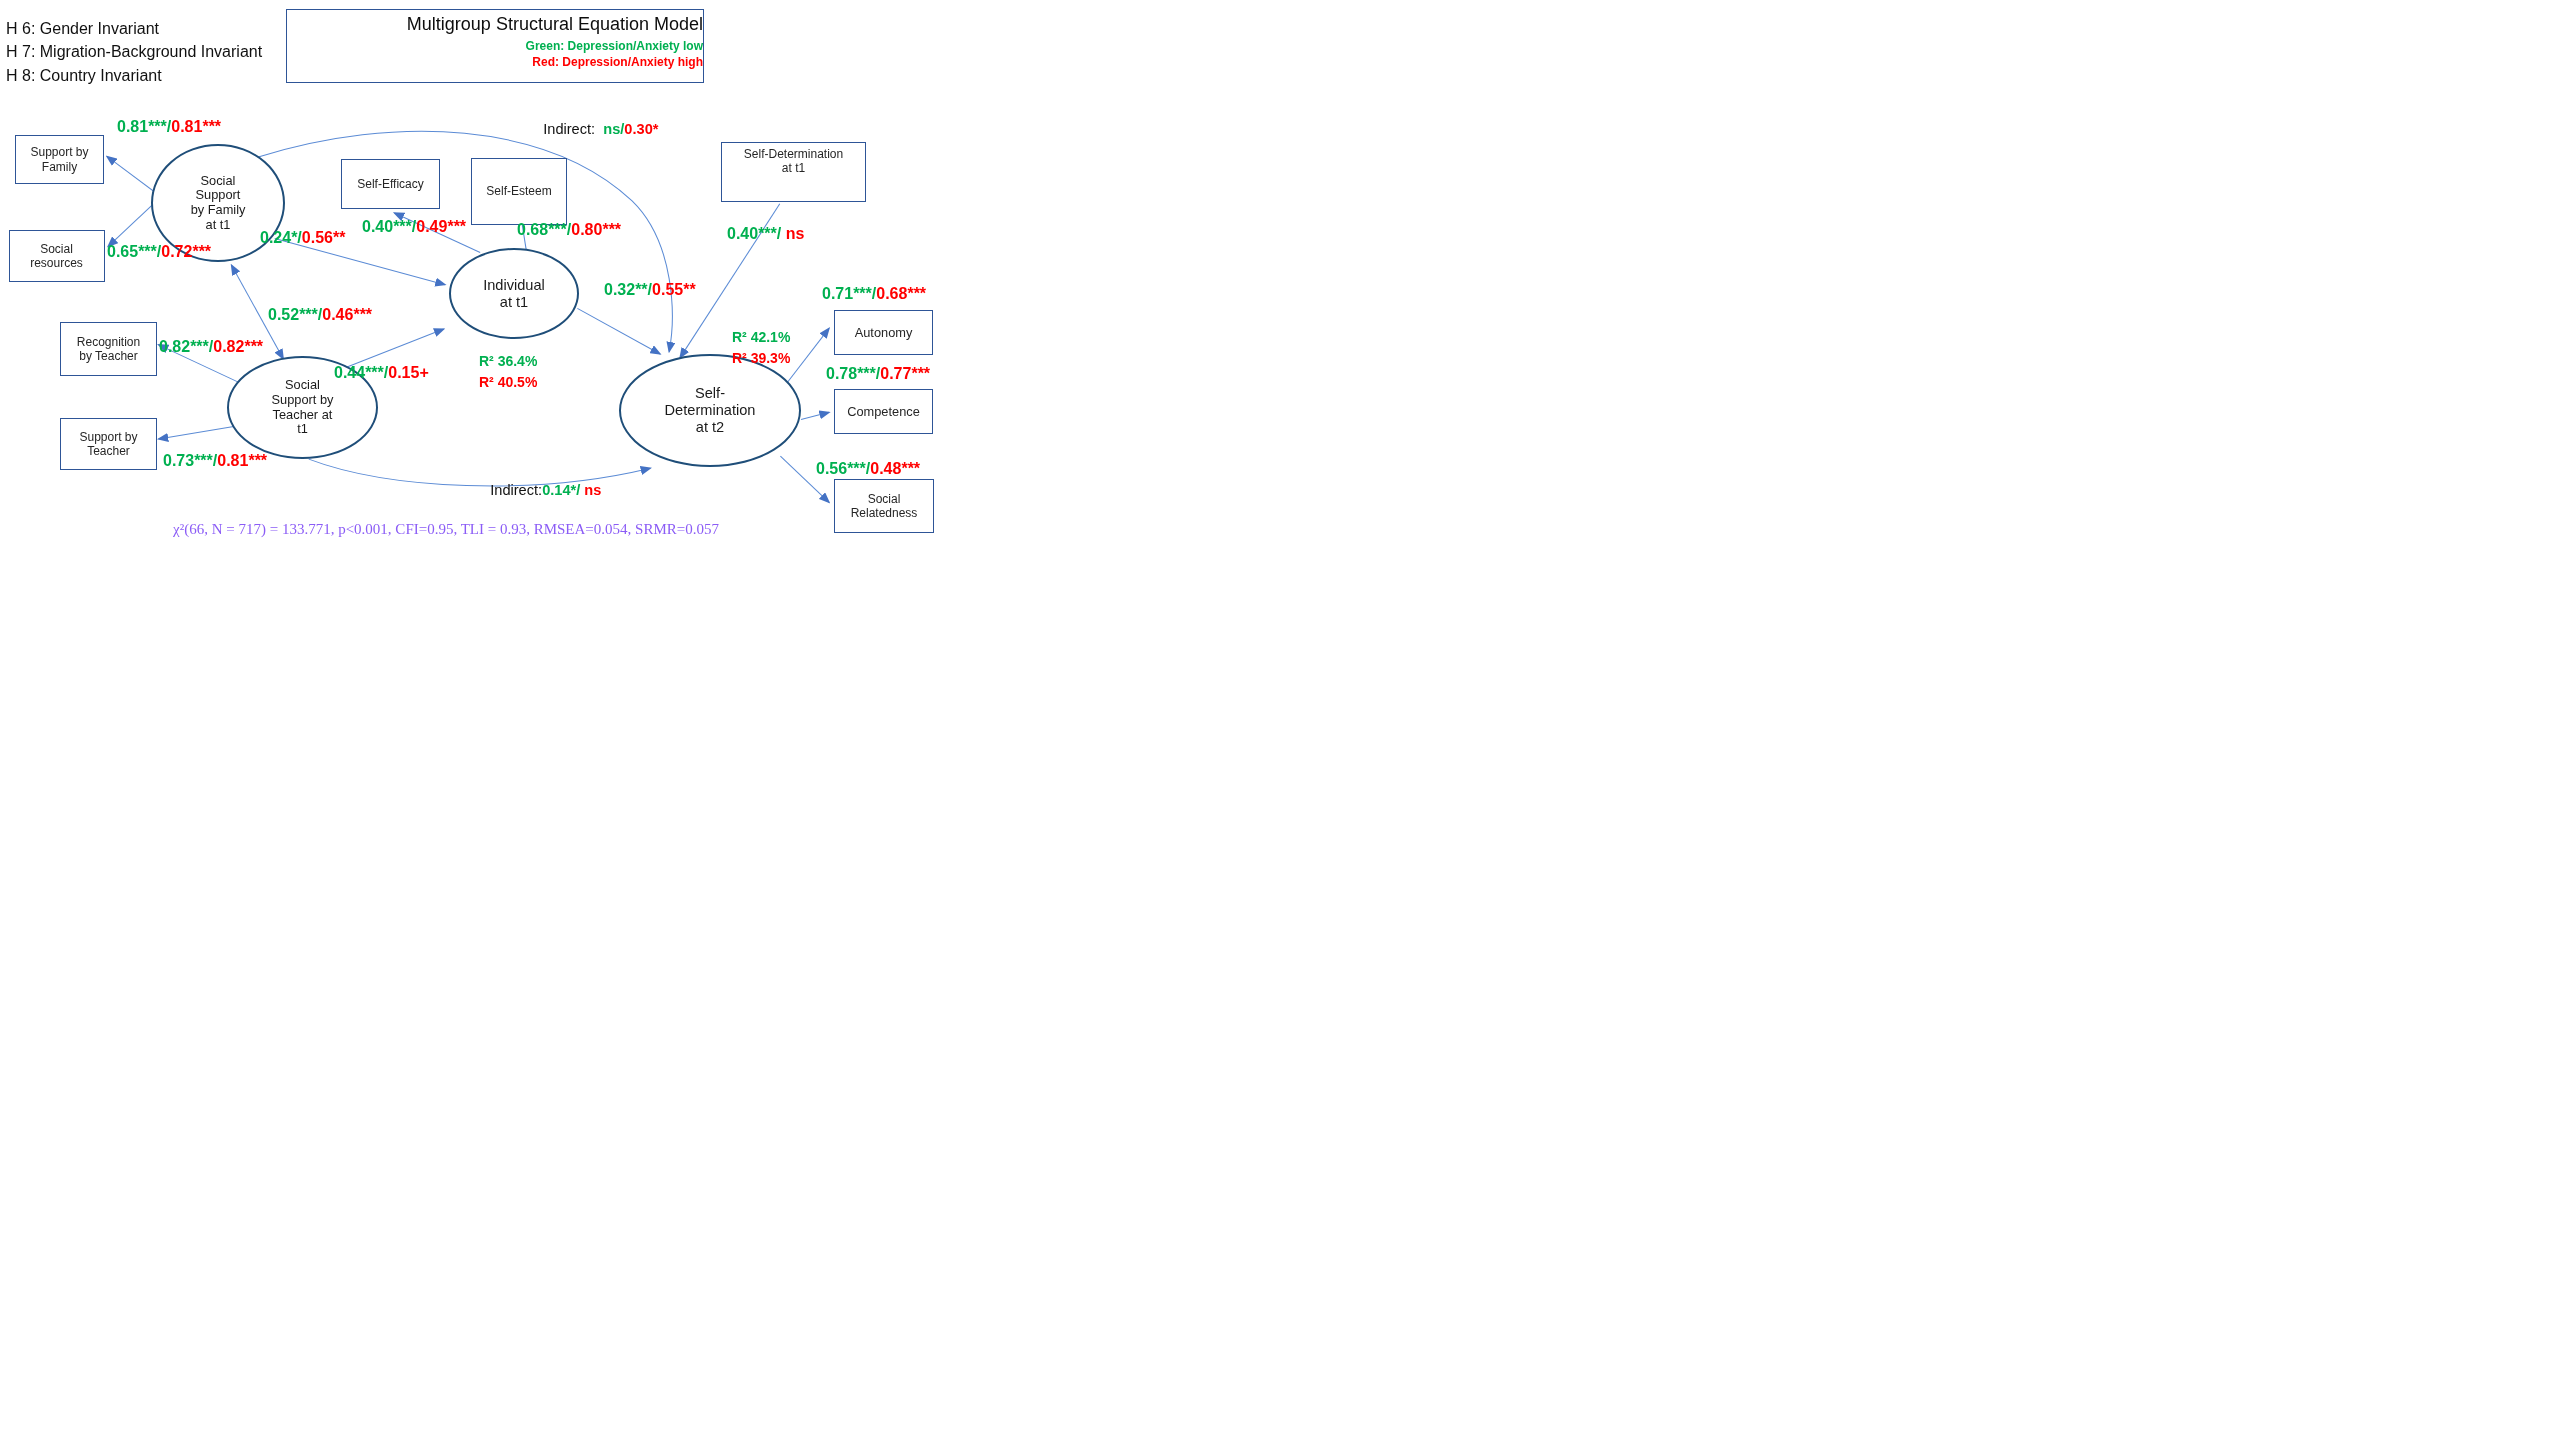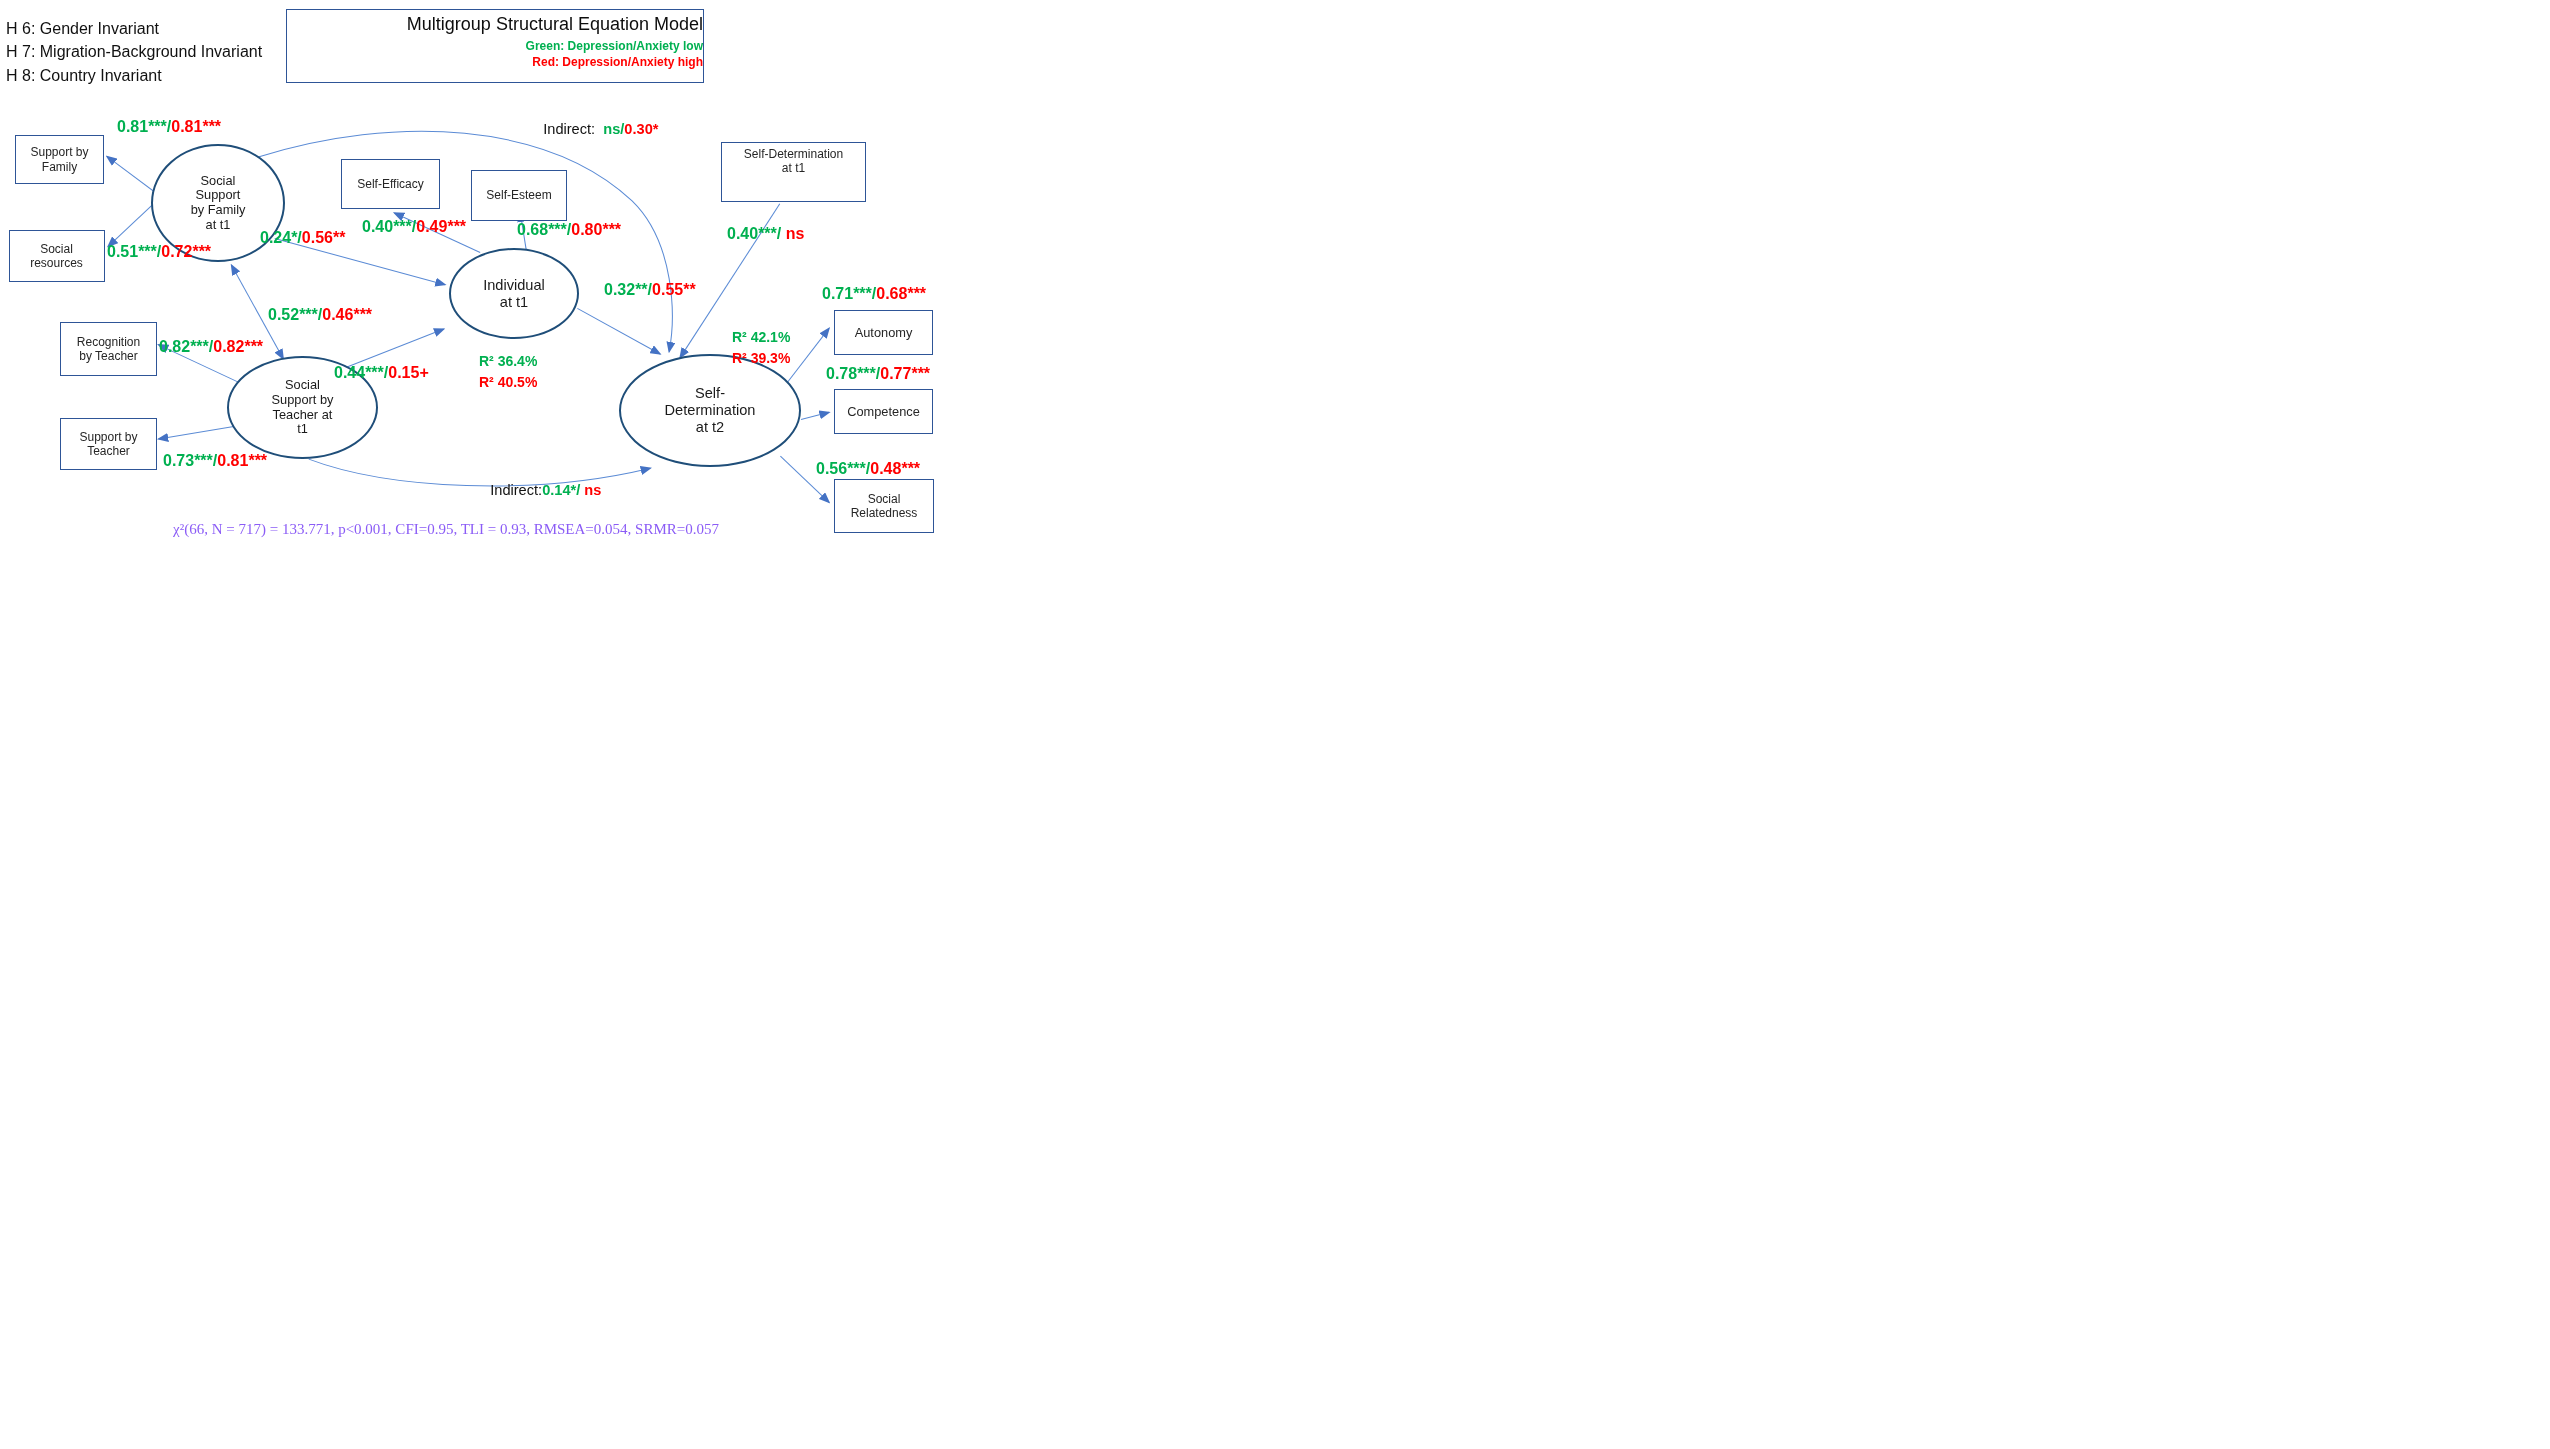--- a/index.html
+++ b/index.html
@@ -89,21 +89,21 @@
   </div>
   <div class="indirect" style="left:474px;top:466px;">
     <span>Indirect:</span><span class="g">0.14*/</span><span class="r"> ns</span>
   </div>
 
   <div class="obox" style="left:15px;top:135px;width:89px;height:49px;">Support by
 Family</div>
   <div class="obox" style="left:8.5px;top:230px;width:96px;height:52px;">Social
 resources</div>
   <div class="obox" style="left:341px;top:159px;width:99px;height:50px;">Self-Efficacy</div>
-  <div class="obox" style="left:471px;top:158px;width:96px;height:51px;margin-top:12px;">Self-Esteem</div>
+  <div class="obox" style="left:471px;top:158px;width:96px;height:67px;">Self-Esteem</div>
   <div class="obox" style="left:721px;top:142px;width:145px;height:60px;align-items:flex-start;padding-top:3.6px;">Self-Determination
 at t1</div>
   <div class="obox" style="left:60px;top:322px;width:97px;height:54px;">Recognition
 by Teacher</div>
   <div class="obox" style="left:60px;top:418px;width:97px;height:52px;">Support by
 Teacher</div>
   <div class="obox" style="left:834px;top:310px;width:99px;height:45px;font-size:12.8px;">Autonomy</div>
   <div class="obox" style="left:834px;top:389px;width:99px;height:45px;font-size:12.8px;">Competence</div>
   <div class="obox" style="left:834px;top:479px;width:100px;height:54px;">Social
 Relatedness</div>
@@ -116,21 +116,21 @@
 Support by
 Teacher at
 t1</div>
   <div class="ellipse" style="left:449px;top:248px;width:130px;height:91px;font-size:14.6px;">Individual
 at t1</div>
   <div class="ellipse" style="left:619px;top:354px;width:182px;height:113px;font-size:14.6px;">Self-
 Determination
 at t2</div>
 
   <div class="coef" style="left:117px;top:118px;"><span class="g">0.81***/</span><span class="r">0.81***</span></div>
-  <div class="coef" style="left:107px;top:243px;"><span class="g">0.51***/</span><span class="r">0.72***</span></div>
+  <div class="coef" style="left:107px;top:243px;"><span class="g">0.65***/</span><span class="r">0.72***</span></div>
   <div class="coef" style="left:260px;top:229px;"><span class="g">0.24*/</span><span class="r">0.56**</span></div>
   <div class="coef" style="left:362px;top:218px;"><span class="g">0.40***/</span><span class="r">0.49***</span></div>
   <div class="coef" style="left:517px;top:221px;"><span class="g">0.68***/</span><span class="r">0.80***</span></div>
   <div class="coef" style="left:727px;top:225px;"><span class="g">0.40***/</span><span class="r"> ns</span></div>
   <div class="coef" style="left:604px;top:281px;"><span class="g">0.32**/</span><span class="r">0.55**</span></div>
   <div class="coef" style="left:268px;top:306px;"><span class="g">0.52***/</span><span class="r">0.46***</span></div>
   <div class="coef" style="left:159px;top:338px;"><span class="g">0.82***/</span><span class="r">0.82***</span></div>
   <div class="coef" style="left:334px;top:364px;"><span class="g">0.44***/</span><span class="r">0.15+</span></div>
   <div class="coef" style="left:163px;top:452px;"><span class="g">0.73***/</span><span class="r">0.81***</span></div>
   <div class="coef" style="left:822px;top:285px;"><span class="g">0.71***/</span><span class="r">0.68***</span></div>

